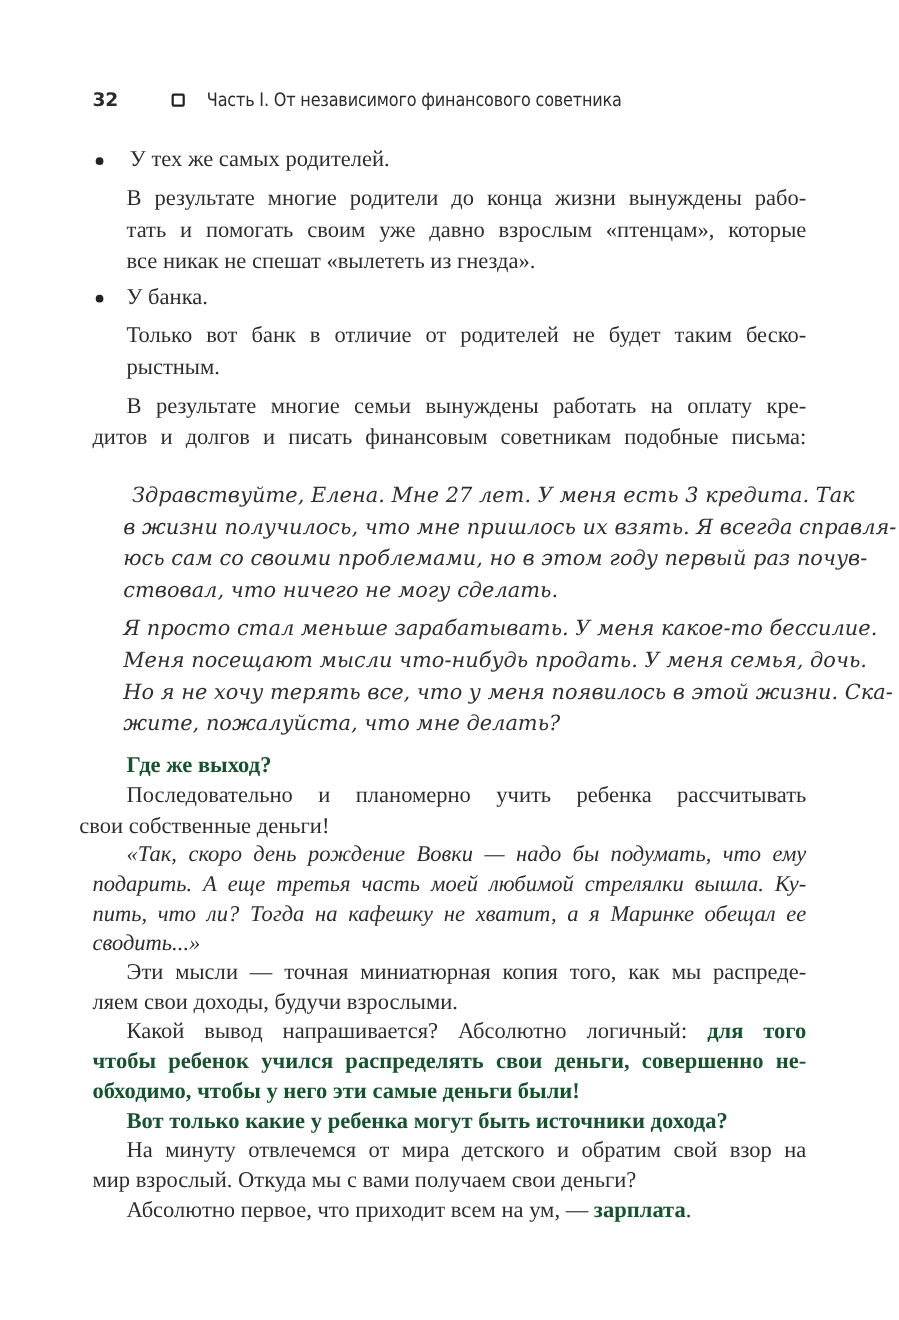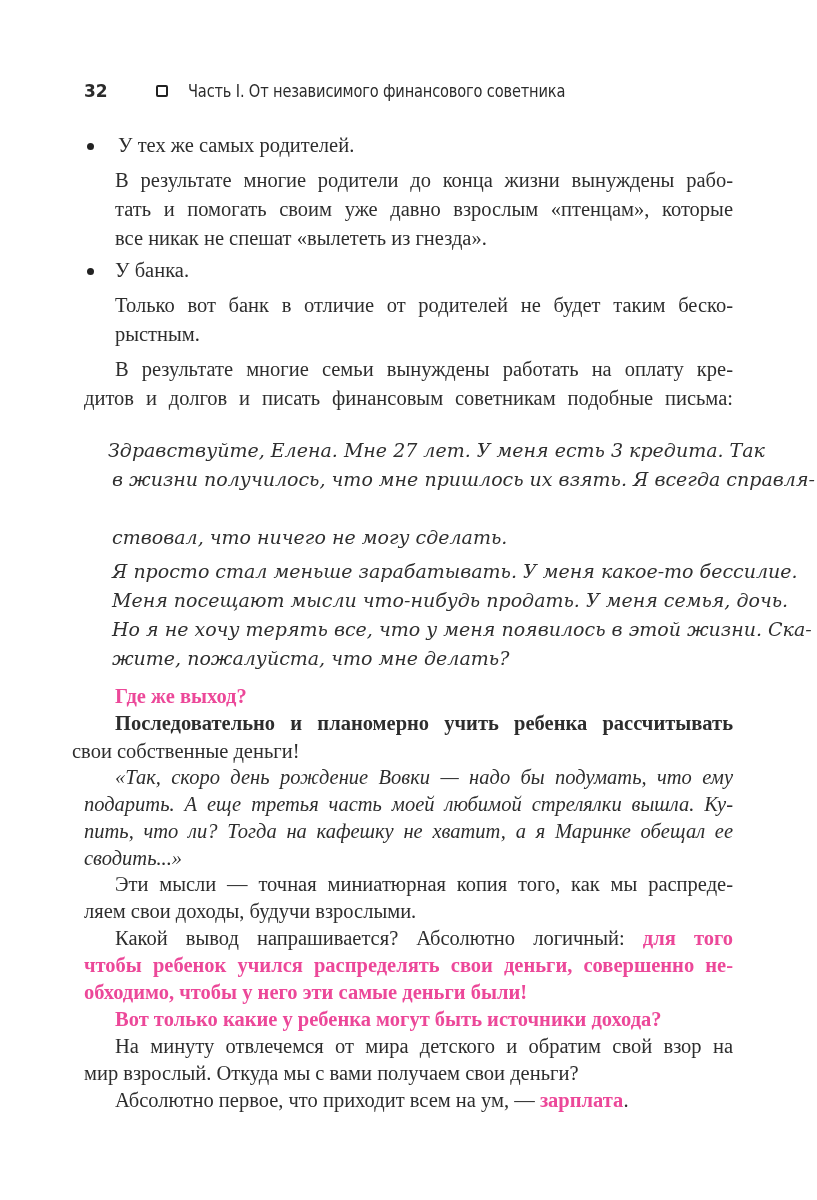--- a/index.html
+++ b/index.html
@@ -9,21 +9,21 @@
       font-family: "DejaVu Sans", sans-serif; font-size: 17px; color: #2b2b2b; letter-spacing: -0.2px; }
     .runhead .num { font-weight: bold; width: 52px; font-size: 17px; }
     .runhead .box { display: inline-block; width: 12px; height: 12px; border: 2px solid #222; border-radius: 2px; margin-left: 20px; margin-right: 20px; box-sizing: border-box; }
     .runhead .title { font-family: "DejaVu Sans", sans-serif; font-size: 17px; transform: scaleX(0.86); transform-origin: left center; white-space: nowrap; }
     .txt { font-family: "Liberation Serif", serif; font-size: 20.5px; line-height: 29px; color: #2d2d2d; }
     .line { position: absolute; white-space: nowrap; }
     .just { text-align: justify; text-align-last: justify; }
     .bullet-dot { position: absolute; width: 7px; height: 7px; border-radius: 50%; background: #222; }
     .letter { font-family: "DejaVu Serif", serif; font-style: italic; font-size: 19px; line-height: 29px; color: #2f2f2f; }
     .ital { font-style: italic; }
-    b { font-weight: bold; color: #ec4899; }
+    b { font-weight: bold; color: #14532d; }
   </style>
 </head>
 <body>
 
 <div class="page">
 
   <div class="runhead">
     <span class="num">32</span>
     <span class="box"></span>
     <span class="title">Часть I. От независимого финансового советника</span>
@@ -36,31 +36,32 @@
   <div class="txt line" style="left:115px; top:224px;">все никак не спешат «вылететь из гнезда».</div>
 
   <div class="bullet-dot" style="left:87px; top:268px;"></div>
   <div class="txt line" style="left:115px; top:256px;">У банка.</div>
   <div class="txt line just" style="left:115px; top:291px; width:618px;">Только вот банк в отличие от родителей не будет таким беско-</div>
   <div class="txt line" style="left:115px; top:320px;">рыстным.</div>
 
   <div class="txt line just" style="left:115px; top:355px; width:618px;">В результате многие семьи вынуждены работать на оплату кре-</div>
   <div class="txt line just" style="left:84px; top:384px; width:649px;">дитов и долгов и писать финансовым советникам подобные письма:</div>
 
-  <div class="letter line just" style="left:108px; top:436px; width:621px;">Здравствуйте, Елена. Мне 27 лет. У меня есть 3 кредита. Так</div>
+  <div class="letter line just" style="left:120px; top:436px; width:621px;">Здравствуйте, Елена. Мне 27 лет. У меня есть 3 кредита. Так</div>
   <div class="letter line just" style="left:112px; top:465px; width:621px;">в жизни получилось, что мне пришлось их взять. Я всегда справля-</div>
+  <div class="letter line just" style="left:112px; top:494px; width:621px;">юсь сам со своими проблемами, но в этом году первый раз почув-</div>
   <div class="letter line" style="left:112px; top:523px;">ствовал, что ничего не могу сделать.</div>
 
   <div class="letter line just" style="left:112px; top:557px; width:621px;">Я просто стал меньше зарабатывать. У меня какое-то бессилие.</div>
   <div class="letter line just" style="left:112px; top:586px; width:621px;">Меня посещают мысли что-нибудь продать. У меня семья, дочь.</div>
   <div class="letter line just" style="left:112px; top:615px; width:621px;">Но я не хочу терять все, что у меня появилось в этой жизни. Ска-</div>
   <div class="letter line" style="left:112px; top:644px;">жите, пожалуйста, что мне делать?</div>
 
   <div class="txt line" style="left:115px; top:682px;"><b>Где же выход?</b></div>
-  <div class="txt line just" style="left:115px; top:709px; width:618px;font-weight:bold;">Последовательно и планомерно учить ребенка рассчитывать</div>
+  <div class="txt line just" style="left:115px; top:709px; width:618px;">Последовательно и планомерно учить ребенка рассчитывать</div>
   <div class="txt line" style="left:72px; top:737px;">свои собственные деньги!</div>
 
   <div class="txt line just ital" style="left:115px; top:763px; width:618px;">«Так, скоро день рождение Вовки — надо бы подумать, что ему</div>
   <div class="txt line just ital" style="left:84px; top:790px; width:649px;">подарить. А еще третья часть моей любимой стрелялки вышла. Ку-</div>
   <div class="txt line just ital" style="left:84px; top:817px; width:649px;">пить, что ли? Тогда на кафешку не хватит, а я Маринке обещал ее</div>
   <div class="txt line ital" style="left:84px; top:844px;">сводить...»</div>
 
   <div class="txt line just" style="left:115px; top:870px; width:618px;">Эти мысли — точная миниатюрная копия того, как мы распреде-</div>
   <div class="txt line" style="left:84px; top:897px;">ляем свои доходы, будучи взрослыми.</div>
 

